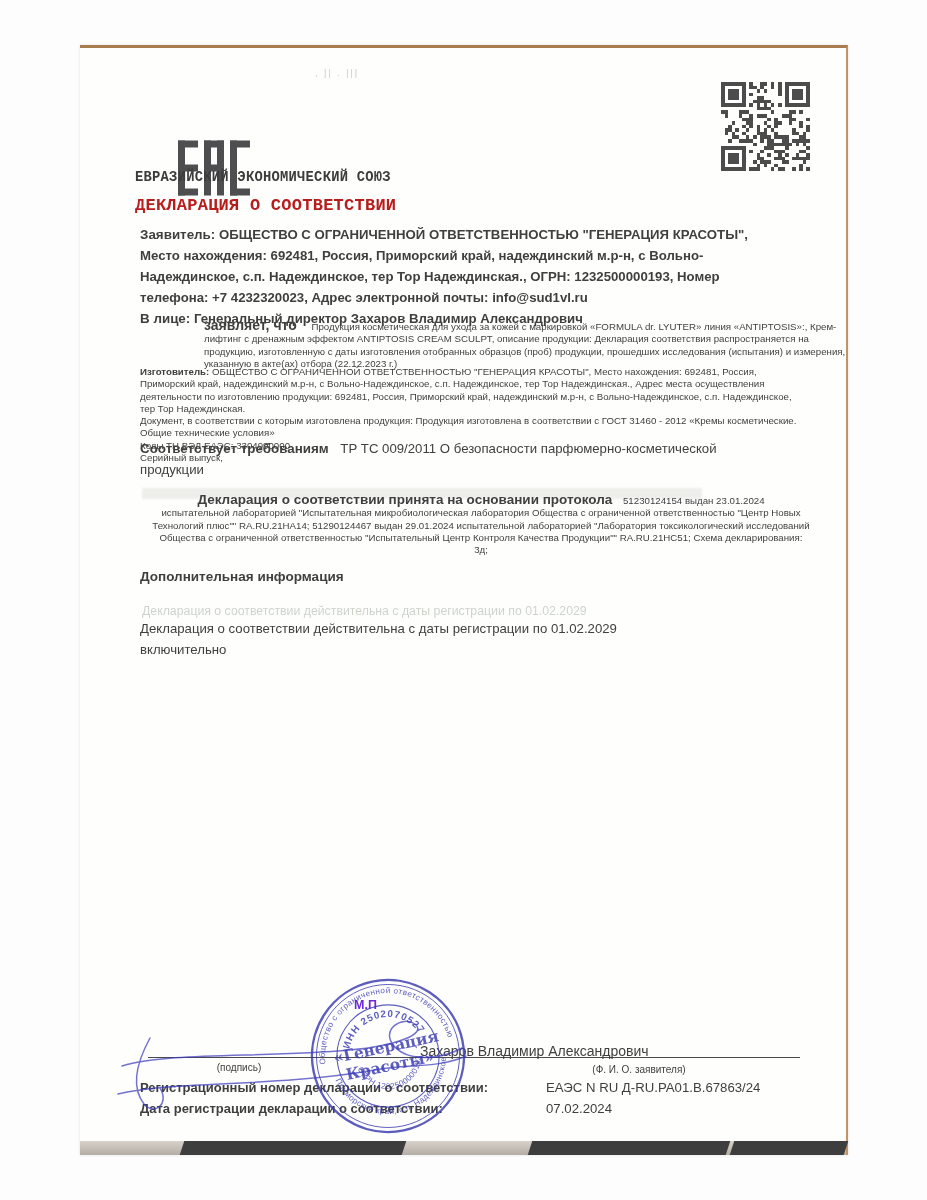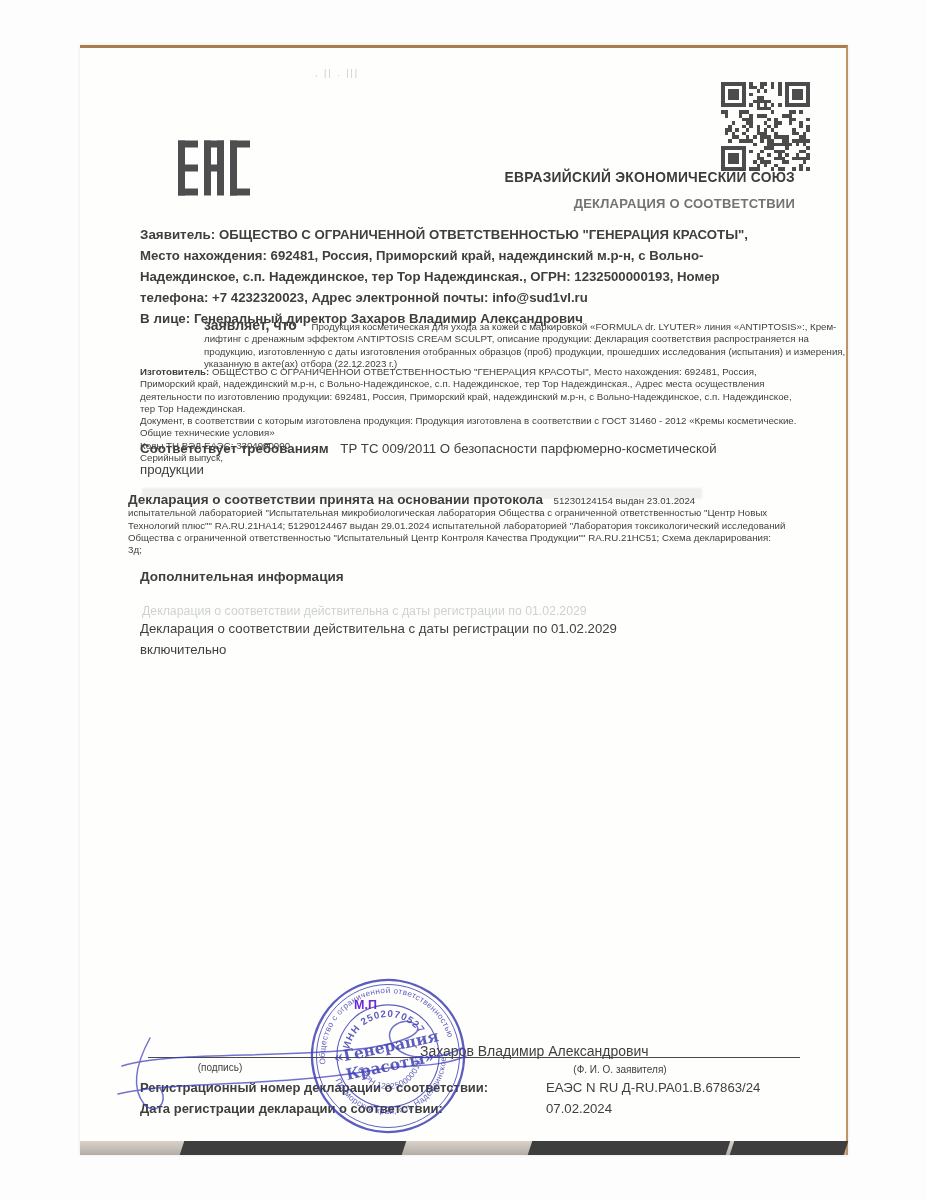--- a/index.html
+++ b/index.html
@@ -11,45 +11,45 @@
     position:absolute;left:80px;top:45px;width:766px;height:1107px;
     background:#fefefd;
     border-top:3px solid #a97e4e;border-right:2px solid #c09468;
     box-shadow:0 0 3px rgba(0,0,0,.10);
   }
   .abs{position:absolute;}
   
   .eac{left:98px;top:92px;width:72px;height:56px;}
   .eac svg{width:100%;height:100%;}
   
-  .hdr{left:55px;top:122px;width:660px;text-align:right;}
+  .hdr{left:55px;top:122px;width:660px;text-align:left;font-family:Liberation Mono, monospace;}
   .hdr .h1{font-size:13.8px;font-weight:bold;letter-spacing:.25px;color:#3c3c3c;}
-  .hdr .h2{font-size:13px;font-weight:bold;letter-spacing:.25px;color:#737373;margin-top:11px;}
+  .hdr .h2{font-size:17px;font-weight:bold;letter-spacing:.25px;color:#b91c1c;margin-top:11px;}
   
   .p13{font-size:13.2px;line-height:21px;}
   .p13 b{font-size:13.4px;}
   .small{font-size:9.7px;line-height:12.3px;}
   .small b{font-weight:bold;}
   .lead{font-size:14px;font-weight:bold;margin-right:12px;}
   .lbl13{font-size:13.5px;font-weight:bold;margin-right:8px;}
   .applicant{left:60px;top:176px;width:648px;font-weight:bold;}
   .declares{left:76px;top:271px;width:658px;margin-left:48px;}
   .manuf{left:60px;top:318px;width:658px;}
   .compliance{left:60px;top:390px;width:600px;}
-  .basis{left:48px;top:446px;width:658px;}
+  .basis{left:72px;top:446px;width:658px;text-align:center;}
   .additional{left:60px;top:521px;font-size:13.5px;font-weight:bold;}
   .validity{left:60px;top:570px;width:530px;}
   
   .ghost-line{left:62px;top:556px;width:640px;font-size:12.3px;color:#8a9a85;opacity:.42;filter:blur(.7px);}
   .ghost-bar{left:62px;top:440px;width:560px;height:11px;background:rgba(140,150,125,.14);filter:blur(1px);}
   .pencil-marks{left:235px;top:20px;font-size:9px;color:#c9c9c9;letter-spacing:2px;}
   
   .sig-line{left:68px;top:1009px;width:652px;border-top:1.6px solid #4a4a4a;z-index:1;}
   .sig-name{left:340px;top:995px;font-size:14px;z-index:2;}
-  .cap{font-size:10px;color:#3f3f3f;text-align:center;z-index:2;}
+  .cap{font-size:10px;color:#3f3f3f;text-align:center;z-index:2;padding-left:19px;}
   .cap-sign{left:60px;top:1014px;width:160px;}
   .cap-fio{left:430px;top:1016px;width:220px;}
   .mp{left:274px;top:950px;font-size:12.5px;font-weight:bold;color:#6d28d9;z-index:1;}
   
   .stamp{left:228px;top:928px;width:160px;height:160px;transform:rotate(-12deg);opacity:.82;z-index:5;}
   .stamp text{fill:#3a3ab0;}
   .stamp .arc{font-size:8.2px;font-family:"Liberation Sans",sans-serif;letter-spacing:.4px;}
   .stamp .arc-in{font-size:9.8px;font-weight:bold;letter-spacing:1px;}
   .stamp .ctr{font-size:15.5px;font-weight:bold;font-family:"DejaVu Serif",serif;}
   

